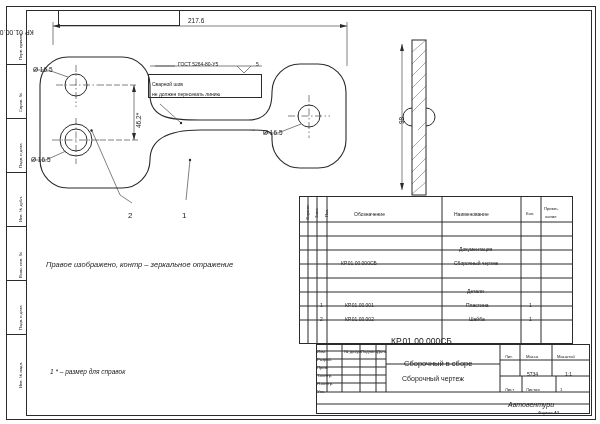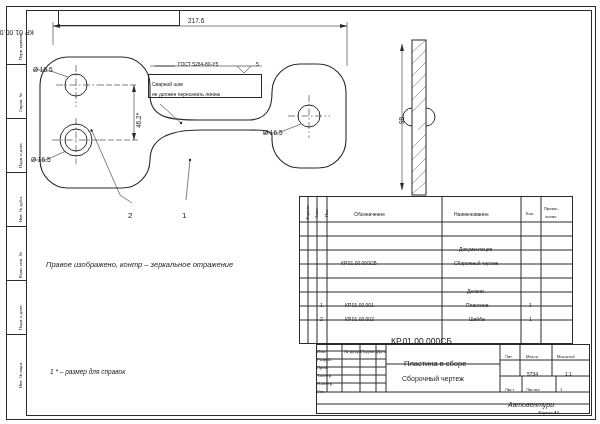--- a/index.html
+++ b/index.html
@@ -280,21 +280,21 @@
     <div class="txt tiny" style="left:28px;top:6px;">№ докум.</div>
     <div class="txt tiny" style="left:45px;top:6px;">Подпись</div>
     <div class="txt tiny" style="left:61px;top:6px;">Дата</div>
 
     <div class="txt tiny" style="left:1px;top:14px;">Разраб.</div>
     <div class="txt tiny" style="left:1px;top:22px;">Пров.</div>
     <div class="txt tiny" style="left:1px;top:30px;">Т.контр.</div>
     <div class="txt tiny" style="left:1px;top:38px;">Н.контр.</div>
     <div class="txt tiny" style="left:1px;top:46px;">Утв.</div>
 
-    <div class="txt" style="left:88px;top:16px;font-size:7.5px;">Пластина в сборе</div>
+    <div class="txt" style="left:88px;top:16px;font-size:7.5px;">Сборочный в сборе</div>
     <div class="txt" style="left:86px;top:31px;font-size:7px;">Сборочный чертеж</div>
 
     <div class="txt tiny" style="left:189px;top:11px;">Лит.</div>
     <div class="txt tiny" style="left:210px;top:11px;">Масса</div>
     <div class="txt tiny" style="left:241px;top:11px;">Масштаб</div>
 
     <div class="txt small" style="left:211px;top:28px;">5734</div>
     <div class="txt small" style="left:249px;top:28px;">1:1</div>
 
     <div class="txt tiny" style="left:189px;top:44px;">Лист</div>

